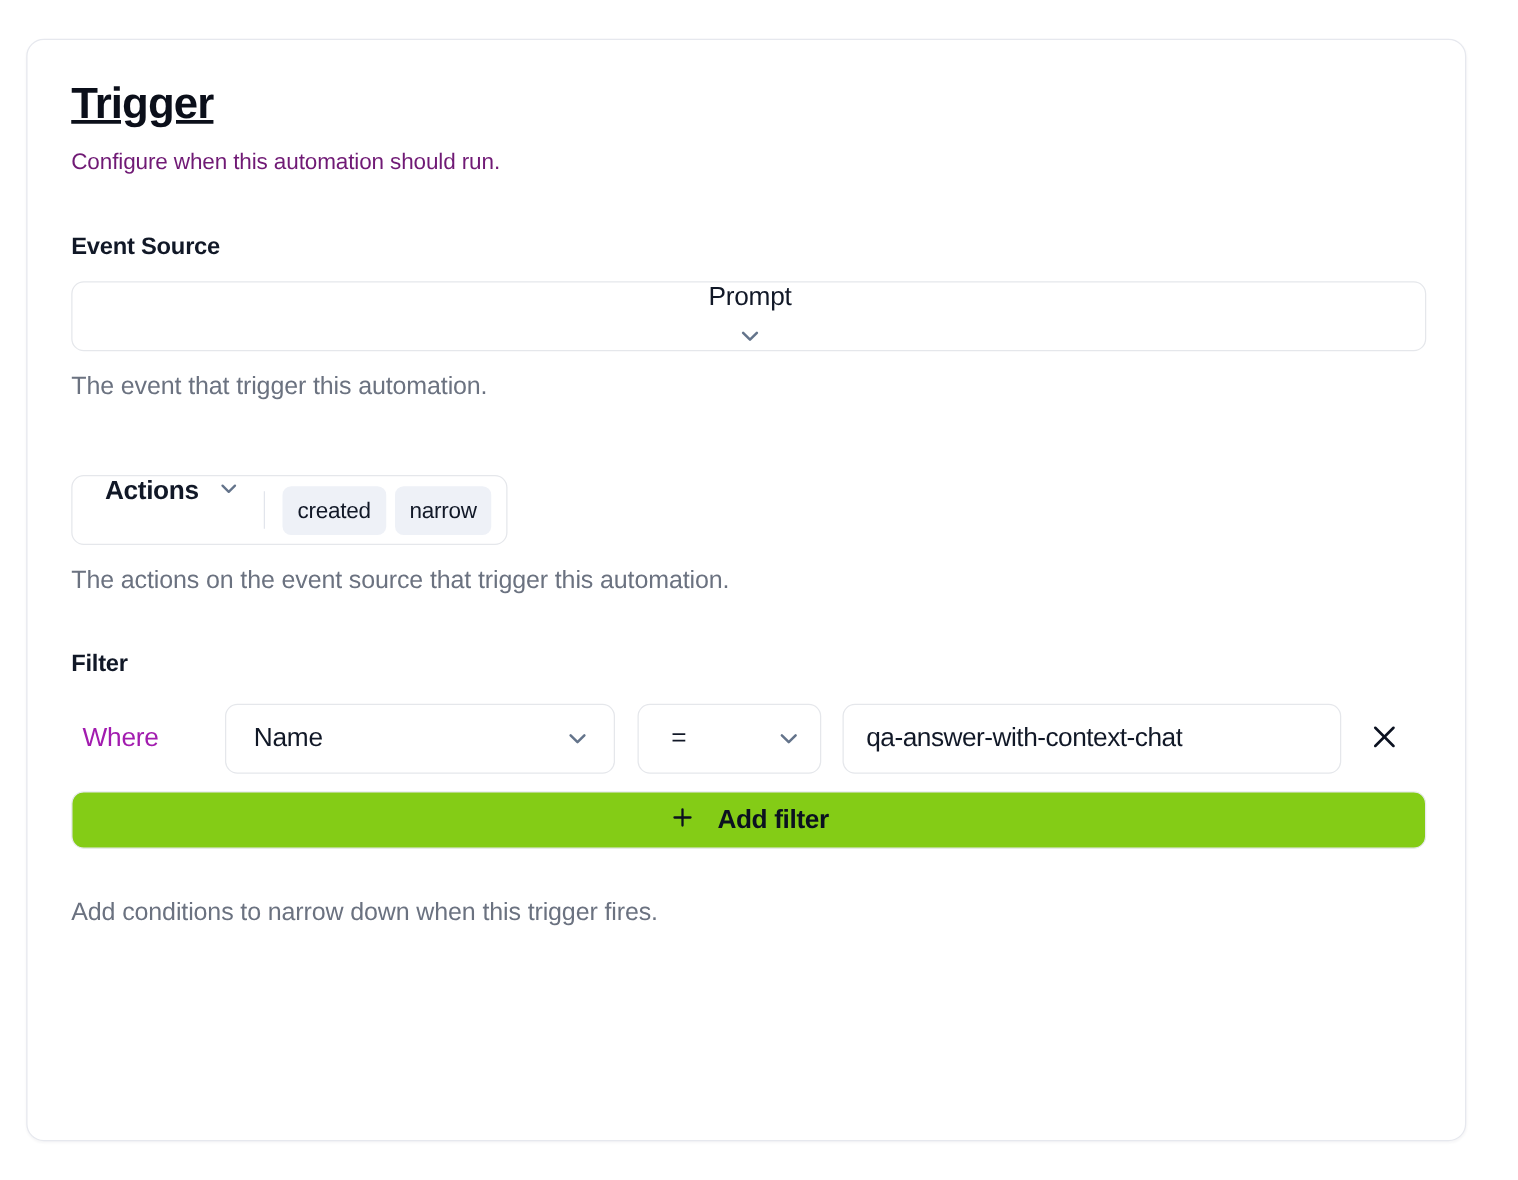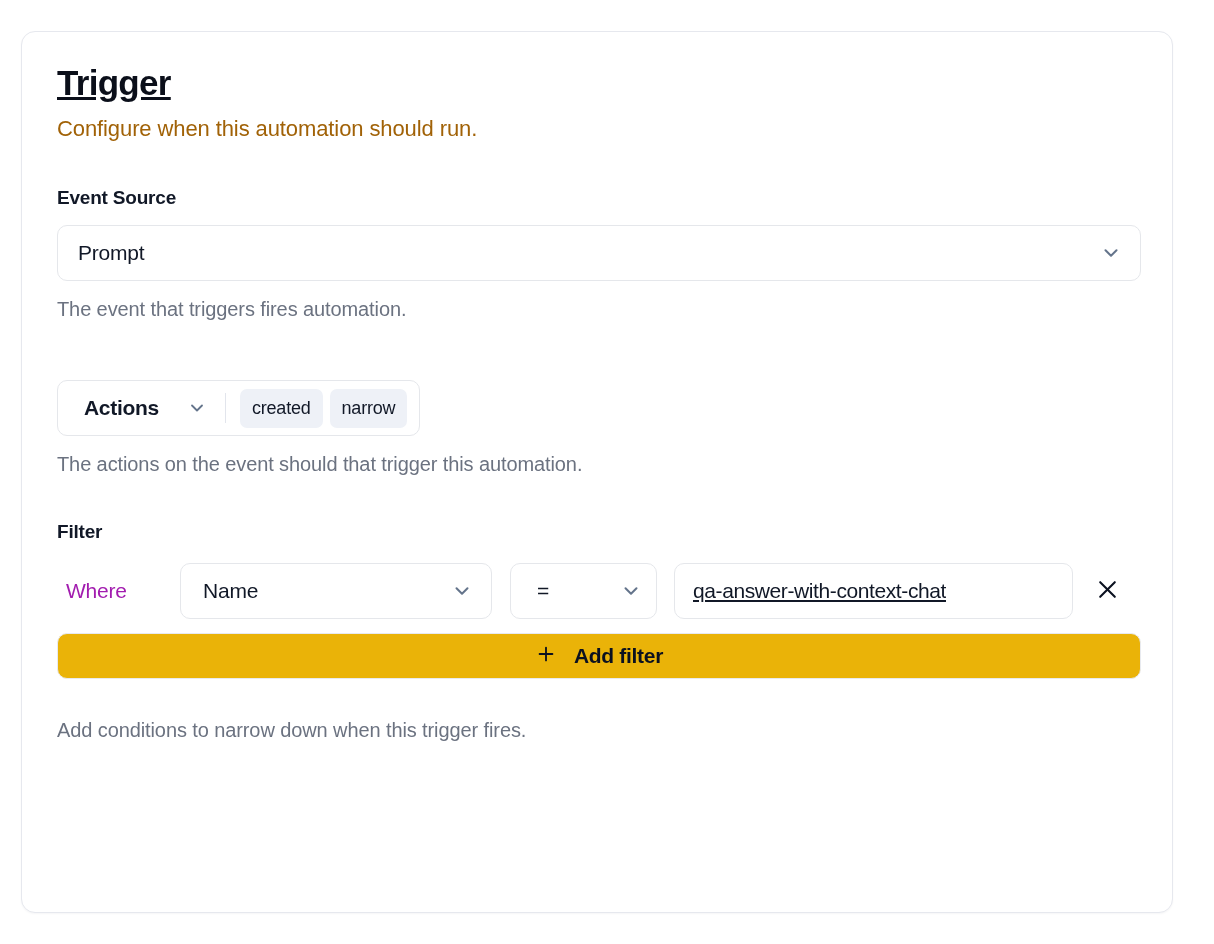--- a/index.html
+++ b/index.html
@@ -42,23 +42,23 @@
   .card-title {
     font-size: 35px;
     line-height: 42px;
     font-weight: 700;
     letter-spacing: -0.7px;
     color: #0b0f1a;
     margin: 0;
     text-decoration: underline;
   }
   .card-subtitle {
-    font-size: 22px;
+    font-size: 18px;
     line-height: 28px;
-    color: #a16207;
+    color: #701a75;
     margin: 11px 0 0 0;
     letter-spacing: -0.1px;
   }
 
   
   .field {
     margin-top: 43px;
   }
   .field-label {
     font-size: 19px;
@@ -81,20 +81,21 @@
     height: 56px;
     box-sizing: border-box;
     border: 1px solid #e5e7eb;
     border-radius: 10px;
     background: #ffffff;
     display: flex;
     align-items: center;
     justify-content: space-between;
     padding: 0 18px 0 20px;
     width: 1084px;
+    flex-direction: column;
   }
   .select-value {
     font-size: 21px;
     color: #111827;
     letter-spacing: -0.2px;
   }
   .chev {
     display: inline-flex;
     align-items: center;
     justify-content: center;
@@ -108,22 +109,22 @@
     align-items: center;
     height: 56px;
     box-sizing: border-box;
     border: 1px solid #e5e7eb;
     border-radius: 10px;
     background: #ffffff;
     padding: 0 12px 0 0;
   }
   .action-trigger {
     display: inline-flex;
-    align-items: center;
-    gap: 28px;
+    align-items: flex-start;
+    gap: 14px;
     padding: 0 16px 0 26px;
     height: 100%;
   }
   .action-trigger-label {
     font-size: 21px;
     font-weight: 700;
     color: #111827;
     letter-spacing: -0.3px;
   }
   .combo-divider {
@@ -188,21 +189,20 @@
     align-items: center;
     padding: 0 18px;
     margin-right: 12px;
   }
   .filter-value-text {
     font-size: 21px;
     color: #111827;
     letter-spacing: -0.4px;
     white-space: nowrap;
     overflow: hidden;
-    text-decoration: underline;
   }
   .filter-select-text {
     font-size: 21px;
     color: #111827;
     letter-spacing: -0.2px;
   }
   .remove-btn {
     width: 44px;
     height: 44px;
     display: inline-flex;
@@ -216,21 +216,21 @@
   }
 
   
   .add-filter {
     margin-top: 14px;
     width: 1084px;
     height: 46px;
     box-sizing: border-box;
     border: 1px solid #e8eaef;
     border-radius: 10px;
-    background: #eab308;
+    background: #84cc16;
     display: flex;
     align-items: center;
     justify-content: center;
     gap: 17px;
     cursor: pointer;
     color: #0b1120;
   }
   .add-filter-label {
     font-size: 21px;
     font-weight: 700;
@@ -260,42 +260,42 @@
 
       <div class="select-box">
         <span class="select-value">Prompt</span>
         <span class="chev">
           <svg width="22" height="22" viewBox="0 0 24 24" fill="none" stroke="currentColor" stroke-width="2.2" stroke-linecap="round" stroke-linejoin="round">
               <polyline points="6 9 12 15 18 9"></polyline>
             </svg>
         </span>
       </div>
 
-      <div class="field-help">The event that triggers fires automation.</div>
+      <div class="field-help">The event that trigger this automation.</div>
     </div>
 
     <div class="field">
 
       <div class="action-combo">
         <div class="action-trigger">
           <span class="action-trigger-label">Actions</span>
           <span class="chev">
             <svg width="20" height="20" viewBox="0 0 24 24" fill="none" stroke="currentColor" stroke-width="2.2" stroke-linecap="round" stroke-linejoin="round">
                 <polyline points="6 9 12 15 18 9"></polyline>
               </svg>
           </span>
         </div>
         <div class="combo-divider"></div>
         <div class="chips">
           <span class="chip">created</span>
           <span class="chip">narrow</span>
         </div>
       </div>
 
-      <div class="field-help">The actions on the event should that trigger this automation.</div>
+      <div class="field-help">The actions on the event source that trigger this automation.</div>
     </div>
 
     <div class="field">
       <div class="field-label">Filter</div>
 
       <div class="filter-row">
         <span class="where-label">Where</span>
 
         <div class="filter-select field-select">
           <span class="filter-select-text">Name</span>

